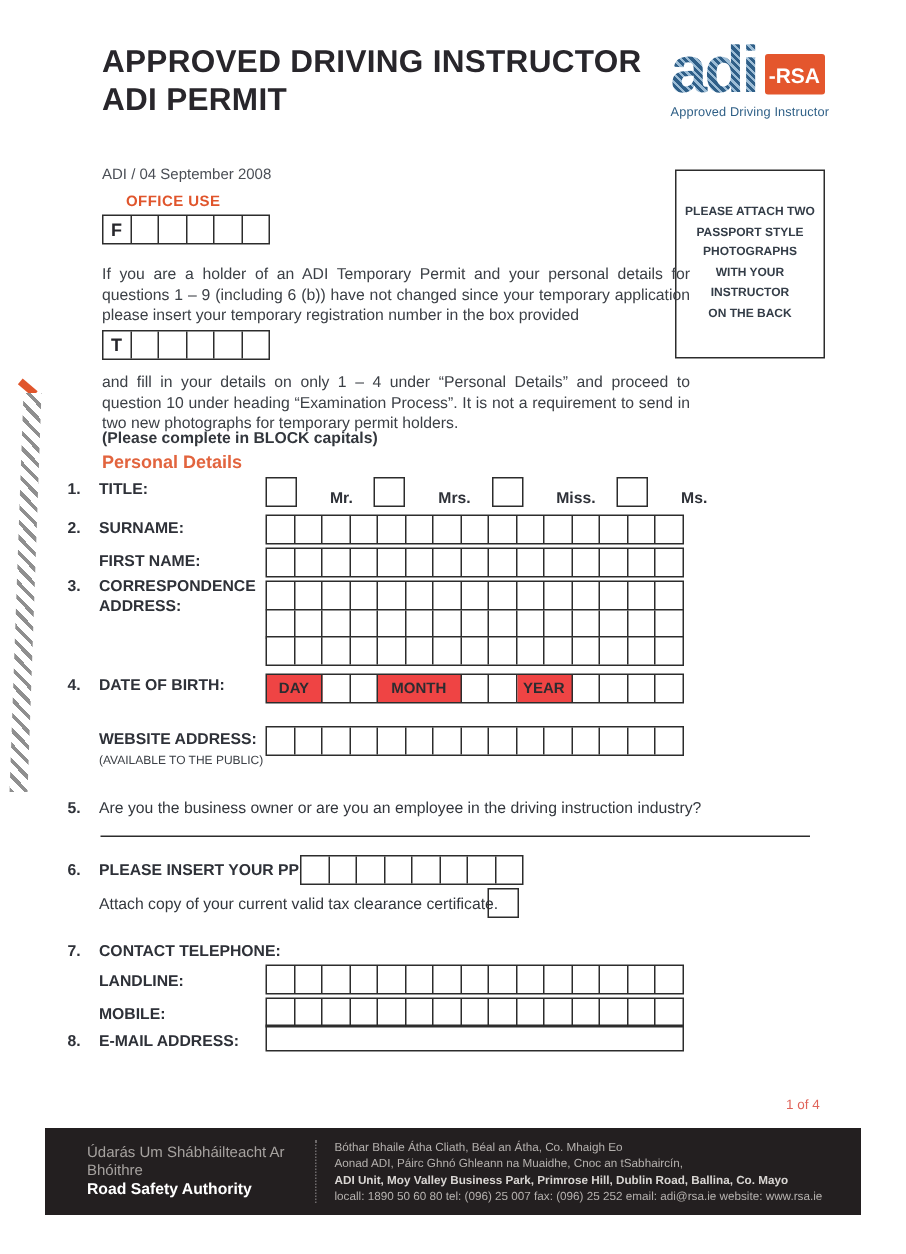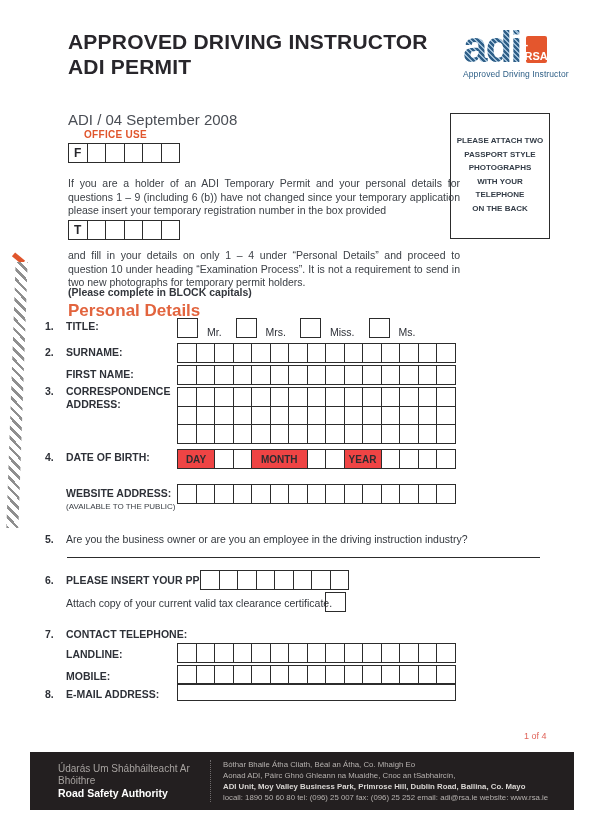--- a/index.html
+++ b/index.html
@@ -11,30 +11,30 @@
     background:repeating-linear-gradient(45deg,#8f8f8f 0 2.5px,#ffffff 2.5px 7px);
     transform:skewX(-2deg);}
   .deco-tip{position:absolute;left:12px;top:256px;width:13px;height:5px;background:#e0552c;
     transform:rotate(40deg);}
 
   
   .hdr{position:absolute;left:68px;top:29px;}
   .form-type{font-size:12.5px;letter-spacing:.4px;color:#2e2c31;}
   .title{font-size:21px;font-weight:700;color:#28262b;line-height:25px;letter-spacing:.2px;}
 
-  .logo{position:absolute;left:447px;top:28px;width:130px;margin-left:16px;}
+  .logo{position:absolute;left:447px;top:28px;width:130px;}
   .logo-row{display:flex;align-items:flex-end;}
   .adi-text{font-size:44px;line-height:38px;font-weight:700;letter-spacing:-2px;
     background:repeating-linear-gradient(45deg,#2f5f88 0 2px,#9dbdd6 2px 3.5px);
     -webkit-background-clip:text;background-clip:text;color:transparent;}
-  .rsa-sq{width:21px;height:27px;background:#e4562d;border-radius:2px;margin-left:5px;margin-bottom:3px;
-    display:flex;align-items:center;justify-content:center;color:#fff;font-size:11px;font-weight:700;}
+  .rsa-sq{width:40px;height:27px;background:#e4562d;border-radius:2px;margin-left:5px;margin-bottom:3px;
+    display:flex;align-items:center;justify-content:center;color:#fff;font-size:14px;font-weight:700;}
   .logo-tag{font-size:8.5px;color:#2e5f86;margin-top:3px;letter-spacing:.1px;}
 
-  .doc-ref{position:absolute;left:68px;top:111px;font-size:15px;color:#4a4e55;}
+  .doc-ref{position:absolute;left:68px;top:111px;font-size:10px;color:#4a4e55;}
   .office-use{position:absolute;left:84px;top:129px;font-size:10px;font-weight:700;color:#e0552c;letter-spacing:.3px;}
 
   
   .cellrow{display:inline-flex;border:1.5px solid #2c2c2c;background:#fff;}
   .cell{width:17.5px;height:18px;border-right:1px solid #2c2c2c;display:flex;
         align-items:center;justify-content:center;font-size:11.5px;font-weight:700;color:#26262b;}
   .cell:last-child{border-right:none;}
   .cell.letter{font-size:12px;}
   .glabel{background:#ef4444;font-size:10px;font-weight:700;color:#2c2c30;}
   .w2{width:36px;}
@@ -50,32 +50,32 @@
     border:1.5px solid #2c2c2c;box-sizing:border-box;text-align:center;
     font-size:8px;font-weight:700;color:#333c47;line-height:13.5px;padding-top:20px;}
 
   
   .para{position:absolute;left:68px;width:392px;font-size:10.5px;line-height:13.5px;
         color:#3c4046;text-align:justify;}
   .p-temp{top:177px;}
   .p-fill{top:249px;}
   .p-block{position:absolute;left:68px;top:286px;font-size:10.5px;font-weight:700;color:#33373d;}
 
-  .pd-heading{position:absolute;left:68px;top:301px;font-size:17px;font-weight:700;color:#e2643e;}
+  .pd-heading{position:absolute;left:68px;top:301px;font-size:12px;font-weight:700;color:#e2643e;}
 
   
   .qnum{position:absolute;left:45px;font-size:10.5px;font-weight:700;color:#2e3138;}
   .qlabel{position:absolute;left:66px;font-size:10.5px;font-weight:700;color:#2e3138;line-height:13px;}
   .qtext{position:absolute;left:66px;font-size:10.5px;color:#33373d;}
   .small-note{font-size:8px;font-weight:400;color:#3c4046;}
 
   .titlerow{position:absolute;left:177px;top:318px;display:flex;align-items:flex-end;}
   .pair{display:flex;align-items:flex-end;margin-right:14px;}
   .checkbox{width:19px;height:18px;border:1.5px solid #2c2c2c;background:#fff;}
-  .opt-label{font-size:10.5px;font-weight:400;color:#2e3138;margin-left:9px;}
+  .opt-label{font-size:10.5px;font-weight:700;color:#2e3138;margin-left:22px;}
 
   .g-surname{position:absolute;left:177px;top:343px;}
   .g-firstname{position:absolute;left:177px;top:365px;}
   .g-address{position:absolute;left:177px;top:387px;}
   .g-dob{position:absolute;left:177px;top:449px;}
   .g-website{position:absolute;left:177px;top:484px;}
   .g-pps{position:absolute;left:200px;top:570px;}
   .g-landline{position:absolute;left:177px;top:643px;}
   .g-mobile{position:absolute;left:177px;top:665px;}
 
@@ -126,21 +126,21 @@
       <span class="cell"></span>
       <span class="cell"></span>
       <span class="cell"></span>
     </div>
 
   <div class="photo-box">
     <div>PLEASE ATTACH TWO</div>
     <div>PASSPORT STYLE</div>
     <div>PHOTOGRAPHS</div>
     <div>WITH YOUR</div>
-    <div>TELEPHONE</div>
+    <div>INSTRUCTOR</div>
     <div>ON THE BACK</div>
   </div>
 
   <div class="para p-temp">If you are a holder of an ADI Temporary Permit and your personal details for questions 1 – 9 (including 6 (b)) have not changed since your temporary application please insert your temporary registration number in the box provided</div>
 
   <div class="cellrow t-grid">
       <span class="cell letter">T</span>
       <span class="cell"></span>
       <span class="cell"></span>
       <span class="cell"></span>

